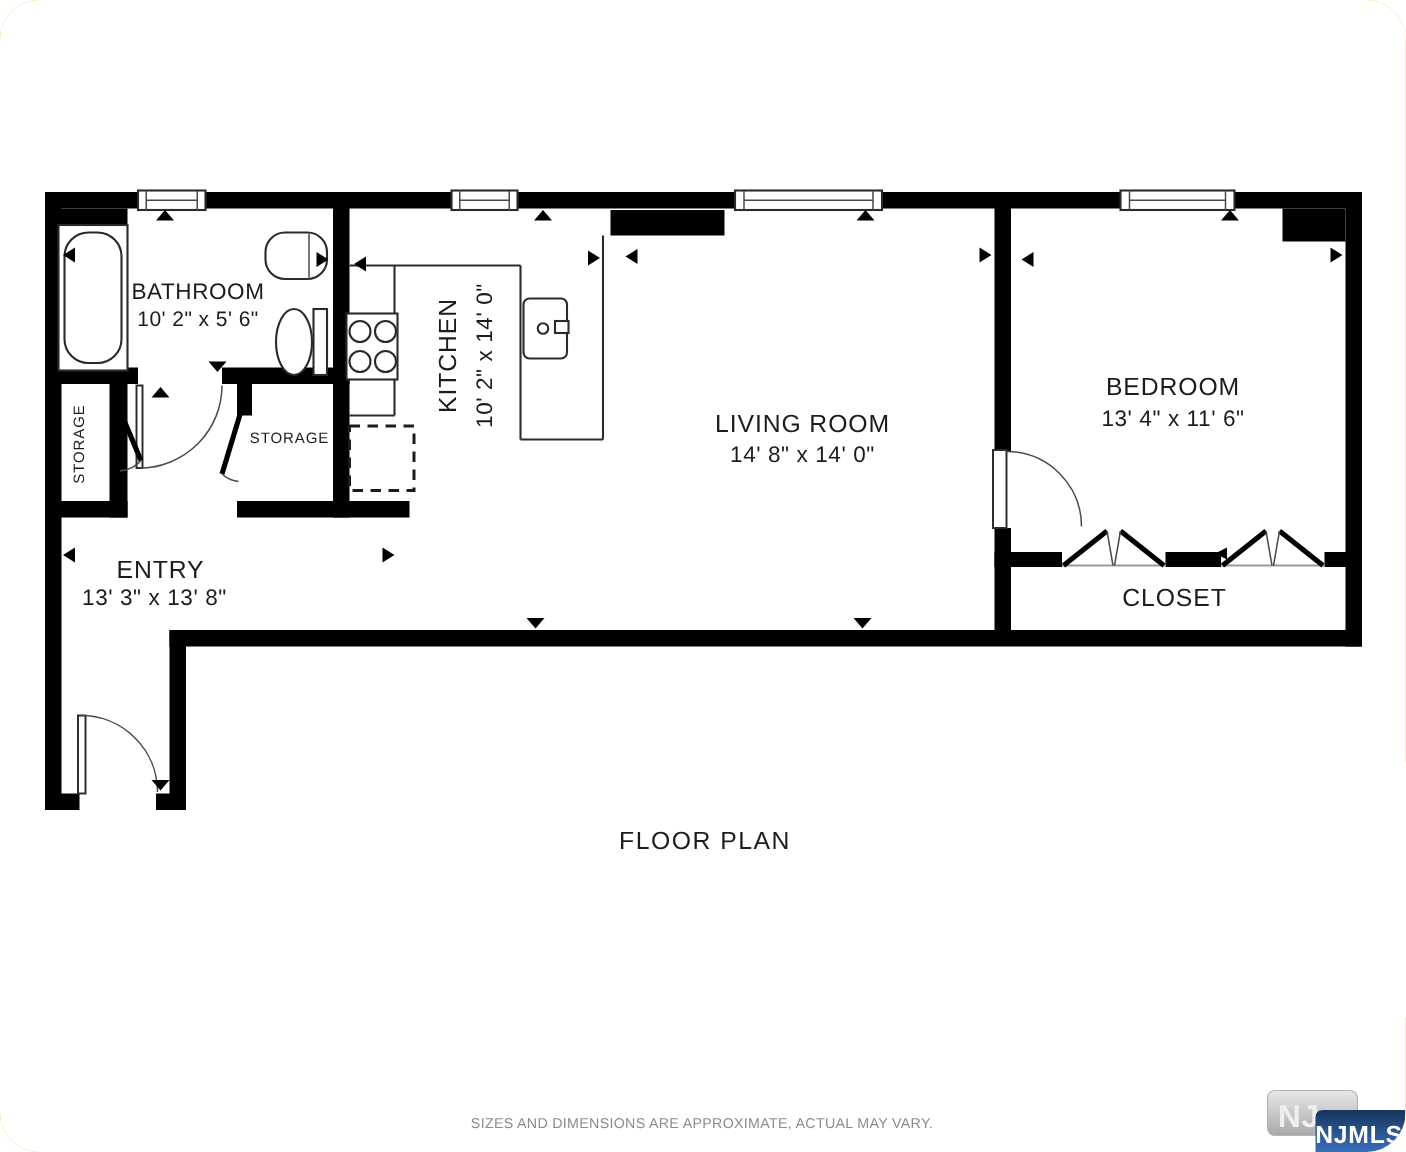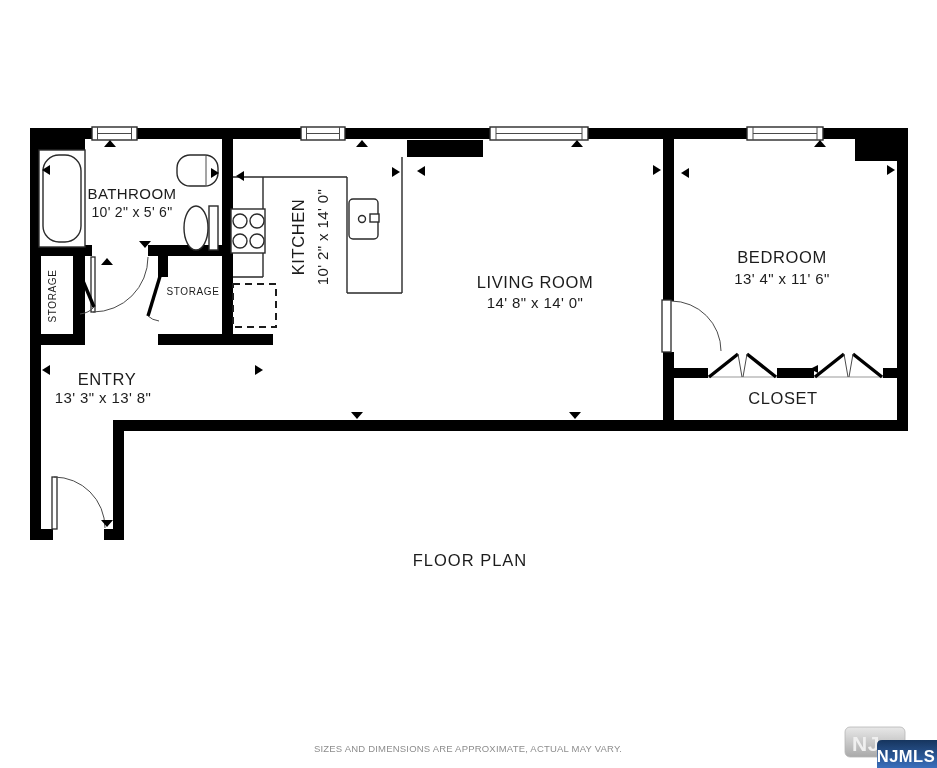--- a/index.html
+++ b/index.html
@@ -1,17 +1,17 @@
 <!DOCTYPE html>
 <html><head>
 <meta charset="utf-8">
 <style>
   html,body{margin:0;padding:0;background:#ffffff;}
   #stage{position:relative;width:937px;height:768px;background:#eab308;overflow:hidden;
-         font-family:"Liberation Sans",sans-serif;}
+         font-family:"Liberation Sans",sans-serif;border-radius:26px;}
   svg{display:block;}
   svg text{font-family:"Liberation Sans","DejaVu Sans",sans-serif;fill:#1c1c1c;}
   .room-name{font-size:16.5px;letter-spacing:.6px;}
   .room-dims{font-size:15px;letter-spacing:.4px;}
   .room-name-sm{font-size:15px;letter-spacing:.4px;}
   .room-dims-sm{font-size:14px;letter-spacing:.3px;}
   .storage-label{font-size:10px;letter-spacing:.6px;}
   .plan-title{font-size:16.5px;letter-spacing:1px;}
   .disclaimer{font-size:9.5px;fill:#8d8d8d;letter-spacing:.2px;}
   .wall{fill:#000000;stroke:none;}

